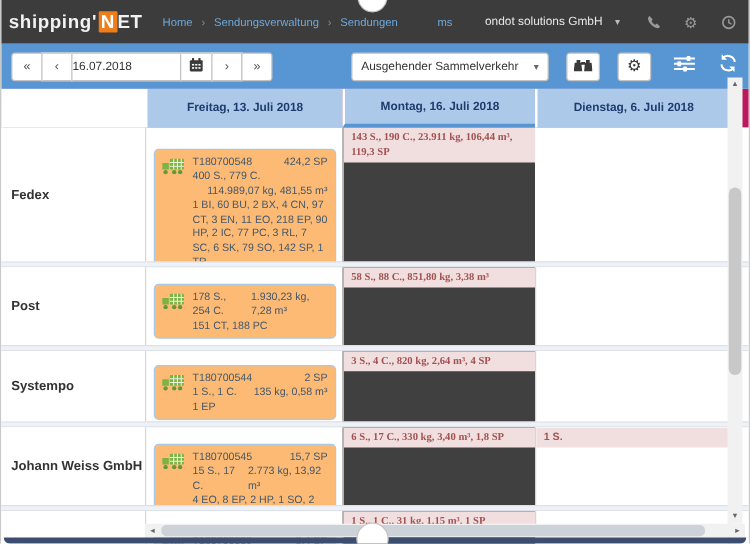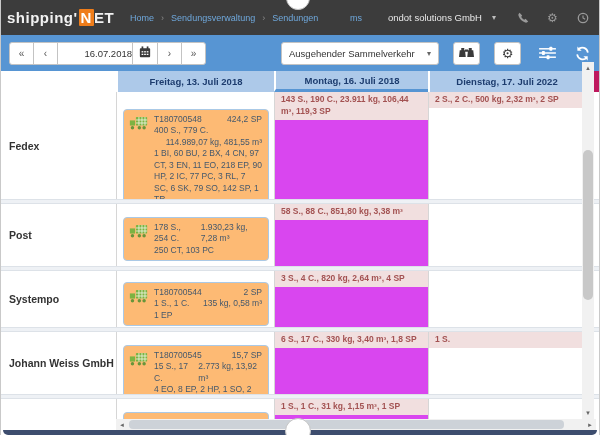--- a/index.html
+++ b/index.html
@@ -24,45 +24,45 @@
   .nav-icons { display:flex; align-items:center; gap:17px; margin-left:20px; padding-right:2px; }
   .nav-ic { display:inline-flex; width:13px; height:13px; align-items:center; justify-content:center; }
 
   
   .toolbar { height:36px; background:#5795d3; display:flex; align-items:center; padding:0 8px; position:relative; z-index:2; }
   .btn-group { display:flex; }
   .tb-btn { height:23px; min-width:25px; background:#fff; border:1px solid #c3c3c3; color:#555;
             font-size:10px; display:flex; align-items:center; justify-content:center; cursor:pointer; margin-left:-1px; padding:0 6px; }
   .btn-group .tb-btn:first-child { border-radius:3px 0 0 3px; margin-left:0; }
   .btn-group .tb-btn:last-child { border-radius:0 3px 3px 0; }
-  .date-input { height:23px; width:76px; border:1px solid #c3c3c3; margin-left:-1px; text-align:right;
+  .date-input { height:23px; width:88px; border:1px solid #c3c3c3; margin-left:-1px; text-align:left;
                 font-size:9.5px; color:#333; font-family:"Liberation Sans",sans-serif; }
-  .toolbar-right { margin-left:auto; display:flex; align-items:center; gap:14px; }
+  .toolbar-right { margin-left:auto; display:flex; align-items:flex-start; gap:14px; }
   .select { height:23px; background:#fff; border:1px solid #c3c3c3; border-radius:3px; display:flex;
             align-items:center; font-size:9.5px; color:#333; padding:0 7px; width:158px; cursor:pointer; }
   .select .caret { margin-left:auto; color:#666; font-size:8px; }
   .icon-btn { width:27px; height:23px; background:#fff; border:1px solid #c3c3c3; border-radius:3px;
               display:flex; align-items:center; justify-content:center; cursor:pointer; }
   .flat-ic { display:inline-flex; align-items:center; justify-content:center; width:18px; height:18px; cursor:pointer; margin-left:3px; }
   .gear-glyph { font-family:"DejaVu Sans", sans-serif; font-size:13px; color:#3a3a3a; line-height:1; }
 
   
-  .grid-head { display:grid; grid-template-columns:115px 158px 154px 156px; height:21px; background:#be185d; }
+  .grid-head { display:grid; grid-template-columns:115px 158px 154px 156px; height:31px; background:#be185d; }
   .gh-cell { background:#adc9e9; color:#1d3c6e; font-size:9.5px; font-weight:bold; display:flex;
              align-items:center; justify-content:center; border-left:2px solid #fff; cursor:pointer; }
   .gh-cell.today { border-bottom:3px solid #5795d3; }
   .gh-corner { background:#fff; }
 
   .grid-body { position:relative; height:336px; overflow:hidden; }
   .t-row { display:grid; grid-template-columns:115px 158px 154px 156px; background:#fff; }
   .row-gap { height:5px; background:#eef1f5; border-top:1px solid #dde2e8; border-bottom:1px solid #dde2e8; }
   .cell { position:relative; border-left:1px solid #d6d6d6; overflow:hidden; }
   .cell-carrier { border-left:none; display:flex; align-items:center; padding-left:8px;
                   font-size:10.5px; font-weight:bold; color:#333; background:#fff; }
-  .cell-mon { background:#d946ef; }
+  .cell-mon { background:#404040;font-family:Liberation Serif, serif; }
   .cell-tue { background:#fff; border-right:1px solid #d6d6d6; }
   .summary { background:#f1dfdf; color:#a35252; font-weight:bold; font-size:8.5px; line-height:1.4;
              padding:2px 6px 2px 6px; }
 
   .card { position:relative; margin:15px 5px 4px 6px; background:#fdba74; border:1px solid #aac9e6;
           border-radius:4px; padding:4px 6px 4px 30px; font-size:8.5px; color:#44586c; line-height:1.35; cursor:pointer; }
   .row-fedex .card { margin-top:17px; }
   .truck { position:absolute; left:5px; top:6px; }
   .card-head, .card-line { display:flex; justify-content:space-between; gap:4px; }
   .card-right { text-align:right; }
@@ -187,21 +187,21 @@
             <path fill="#fff" d="M13.5 15.5v-4.6H8.9z"></path>
           </svg>
       </span>
     </div>
   </div>
 
   <div class="grid-head">
     <div class="gh-cell gh-corner"></div>
     <div class="gh-cell">Freitag, 13. Juli 2018</div>
     <div class="gh-cell today">Montag, 16. Juli 2018</div>
-    <div class="gh-cell">Dienstag, 17. Juli 2022</div>
+    <div class="gh-cell">Dienstag, 6. Juli 2018</div>
   </div>
 
   <div class="grid-body">
 
     <div class="t-row row-fedex" style="height:107px;">
       <div class="cell cell-carrier">
         <span>Fedex</span>
       </div>
       <div class="cell">
         <div class="card">
@@ -226,23 +226,20 @@
             <span>424,2 SP</span>
           </div>
           <div>400 S., 779 C.</div>
           <div class="card-right">114.989,07 kg, 481,55 m³</div>
           <div>1 BI, 60 BU, 2 BX, 4 CN, 97 CT, 3 EN, 11 EO, 218 EP, 90 HP, 2 IC, 77 PC, 3 RL, 7 SC, 6 SK, 79 SO, 142 SP, 1 TR</div>
         </div>
       </div>
       <div class="cell cell-mon">
         <div class="summary">143 S., 190 C., 23.911 kg, 106,44 m³, 119,3 SP</div>
       </div>
-      <div class="cell cell-tue">
-        <div class="summary">2 S., 2 C., 500 kg, 2,32 m³, 2 SP</div>
-      </div>
     </div>
     <div class="row-gap"></div>
 
     <div class="t-row" style="height:62px;">
       <div class="cell cell-carrier">
         <span>Post</span>
       </div>
       <div class="cell">
         <div class="card" style="margin-top:13px;">
           <span class="truck">
@@ -258,21 +255,21 @@
                 <path d="M1 5h6v6H1z" fill="#7cb342"></path>
                 <circle cx="4" cy="13.5" r="2" fill="#67953a"></circle>
                 <circle cx="12" cy="13.5" r="2" fill="#67953a"></circle>
                 <circle cx="17.5" cy="13.5" r="2" fill="#67953a"></circle>
               </svg>
           </span>
           <div class="card-line">
             <span>178 S., 254 C.</span>
             <span>1.930,23 kg, 7,28 m³</span>
           </div>
-          <div>250 CT, 103 PC</div>
+          <div>151 CT, 188 PC</div>
         </div>
       </div>
       <div class="cell cell-mon">
         <div class="summary">58 S., 88 C., 851,80 kg, 3,38 m³</div>
       </div>
       <div class="cell cell-tue"></div>
     </div>
     <div class="row-gap"></div>
 
     <div class="t-row" style="height:56px;">

